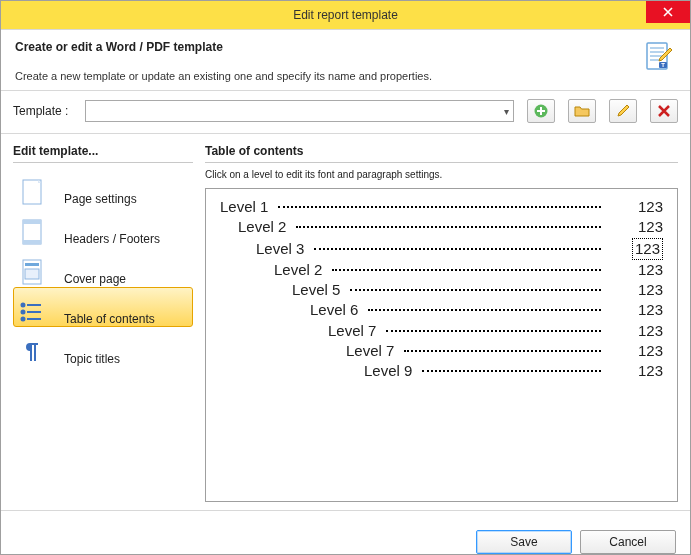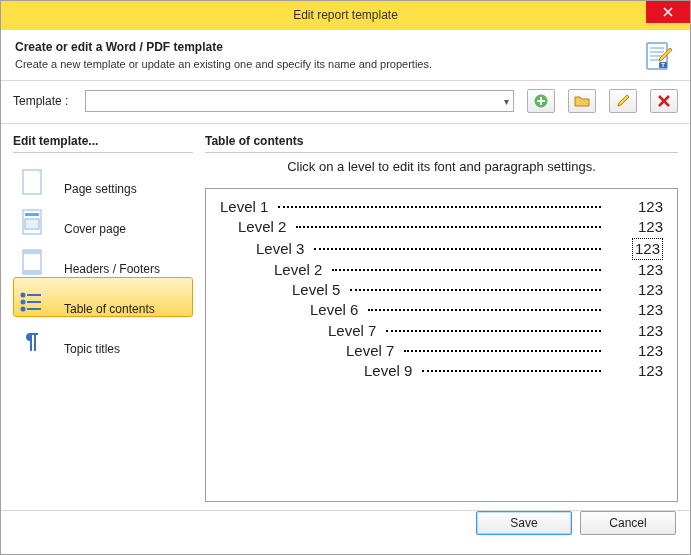--- a/index.html
+++ b/index.html
@@ -3,45 +3,45 @@
 <meta charset="utf-8">
 <style>
   * { box-sizing: border-box; }
   html, body { margin: 0; padding: 0; font-family: "Segoe UI", Tahoma, Arial, sans-serif; font-size: 12px; color: #222; background: #fff; }
   .window { width: 691px; height: 555px; border: 1px solid #9f9f9f; position: relative; background: #fff; display: flex; flex-direction: column; }
   .titlebar { height: 29px; background: #fde047; border-bottom: 1px solid #d8d8d8; display: flex; align-items: center; justify-content: center; position: relative; }
   .titlebar .title { color: #333; font-size: 12px; }
   .close-btn { position: absolute; right: 0; top: 0; width: 44px; height: 22px; background: #e81123; color: #fff; display: flex; align-items: center; justify-content: center; cursor: pointer; font-size: 14px; }
   .header { padding: 10px 14px 8px 14px; display: flex; align-items: flex-start; border-bottom: 1px solid #d8d8d8; }
   .header-text { flex: 1; }
-  .header-title { font-weight: bold; font-size: 12px; margin-bottom: 4px; }
+  .header-title { font-weight: bold; font-size: 12px; margin-bottom: 16px; }
   .header-sub { font-size: 11px; color: #333; }
   .header-icon { width: 32px; height: 32px; margin-left: 8px; }
   .toolbar-row { padding: 8px 12px 10px 12px; display: flex; align-items: center; gap: 13px; border-bottom: 1px solid #d8d8d8; }
   .toolbar-row label { font-size: 12px; margin-right: 4px; }
   .tpl-select { flex: 1; height: 22px; border: 1px solid #a9a9a9; background: #fff; padding: 0 20px 0 6px; font-size: 12px; position: relative; display: flex; align-items: center; cursor: pointer; }
   .tpl-select .chev { position: absolute; right: 4px; top: 50%; transform: translateY(-50%); color: #555; font-size: 10px; }
   .icon-btn { width: 28px; height: 24px; border: 1px solid #b0b0b0; border-radius: 2px; background: linear-gradient(#fdfdfd,#ececec); display: flex; align-items: center; justify-content: center; cursor: pointer; }
   .body-area { flex: 1; display: flex; padding: 8px 12px 8px 12px; gap: 12px; min-height: 0; }
   .side { width: 180px; display: flex; flex-direction: column; }
   .side-title { font-weight: bold; font-size: 12px; padding: 2px 0 4px 0; border-bottom: 1px solid #c8c8c8; margin-bottom: 4px; }
   .side-item { display: flex; align-items: flex-end; height: 40px; padding: 0 6px; gap: 20px; cursor: pointer; border-radius: 3px; border: 1px solid transparent; }
   .side-item.selected { background: linear-gradient(#fff3c4,#ffd75a); border: 1px solid #e6a400; }
   .side-item .lbl { font-size: 12px; }
   .side-ico { width: 24px; height: 28px; display: flex; align-items: center; justify-content: center; }
   .main { flex: 1; display: flex; flex-direction: column; min-width: 0; }
   .main-title { font-weight: bold; font-size: 12px; padding: 2px 0 4px 0; border-bottom: 1px solid #c8c8c8; margin-bottom: 6px; }
-  .main-hint { font-size: 13px; margin-bottom: 14px; text-align: center; }
+  .main-hint { font-size: 10px; margin-bottom: 8px; }
   .preview { flex: 1; border: 1px solid #9f9f9f; background: #fff; padding: 8px 14px; font-family: Arial, sans-serif; font-size: 15px; overflow: hidden; }
   .toc-row { display: flex; align-items: baseline; white-space: nowrap; line-height: 1.35; cursor: pointer; }
   .toc-label { padding-right: 6px; }
   .toc-dots { flex: 1; border-bottom: 2px dotted #000; position: relative; top: -4px; margin: 0 4px; }
   .toc-page { padding-left: 6px; margin-left: 27px; }
   .toc-page.sel { border: 1px dotted #000; padding: 0 2px; }
-  .footer { height: 44px; display: flex; align-items: flex-start; justify-content: flex-end; gap: 8px; padding: 0 14px; border-top: 1px solid #d8d8d8; }
+  .footer { height: 44px; display: flex; align-items: flex-end; justify-content: flex-end; gap: 8px; padding: 0 14px; border-top: 1px solid #d8d8d8; }
   .btn { min-width: 96px; height: 24px; border: 1px solid #9f9f9f; background: linear-gradient(#fdfdfd,#ececec); border-radius: 2px; cursor: pointer; font-size: 12px; display: flex; align-items: center; justify-content: center; }
   .btn.default { border-color: #3399ff; box-shadow: 0 0 0 1px rgba(51,153,255,.3) inset; }
 </style>
 </head>
 <body>
 
 <div class="window">
 
   <div class="titlebar">
     <span class="title">Edit report template</span>
@@ -108,36 +108,36 @@
               <path d="M17 1 l3 3 h-3 z" fill="#dce8f6"></path>
             </svg>
         </span>
         <span class="lbl">Page settings</span>
       </div>
 
       <div class="side-item">
         <span class="side-ico">
           <svg width="22" height="26" viewBox="0 0 22 26">
               <rect x="2" y="1" width="18" height="24" fill="#fff" stroke="#8fb6e0"></rect>
+              <rect x="2" y="1" width="18" height="4" fill="#bcd5ef"></rect>
+              <rect x="2" y="21" width="18" height="4" fill="#bcd5ef"></rect>
+            </svg>
+        </span>
+        <span class="lbl">Headers / Footers</span>
+      </div>
+
+      <div class="side-item">
+        <span class="side-ico">
+          <svg width="22" height="26" viewBox="0 0 22 26">
+              <rect x="2" y="1" width="18" height="24" fill="#fff" stroke="#8fb6e0"></rect>
               <rect x="4" y="4" width="14" height="3" fill="#6fa8dc"></rect>
               <rect x="4" y="10" width="14" height="10" fill="#e8f0fb" stroke="#8fb6e0"></rect>
             </svg>
         </span>
         <span class="lbl">Cover page</span>
-      </div>
-
-      <div class="side-item">
-        <span class="side-ico">
-          <svg width="22" height="26" viewBox="0 0 22 26">
-              <rect x="2" y="1" width="18" height="24" fill="#fff" stroke="#8fb6e0"></rect>
-              <rect x="2" y="1" width="18" height="4" fill="#bcd5ef"></rect>
-              <rect x="2" y="21" width="18" height="4" fill="#bcd5ef"></rect>
-            </svg>
-        </span>
-        <span class="lbl">Headers / Footers</span>
       </div>
 
       <div class="side-item selected">
         <span class="side-ico">
           <svg width="24" height="22" viewBox="0 0 24 22">
               <g stroke="#3b6fbf" stroke-width="2" fill="#3b6fbf">
                 <circle cx="3" cy="4" r="1.5"></circle>
                 <path d="M7 4 h14"></path>
                 <circle cx="3" cy="11" r="1.5"></circle>
                 <path d="M7 11 h14"></path>

